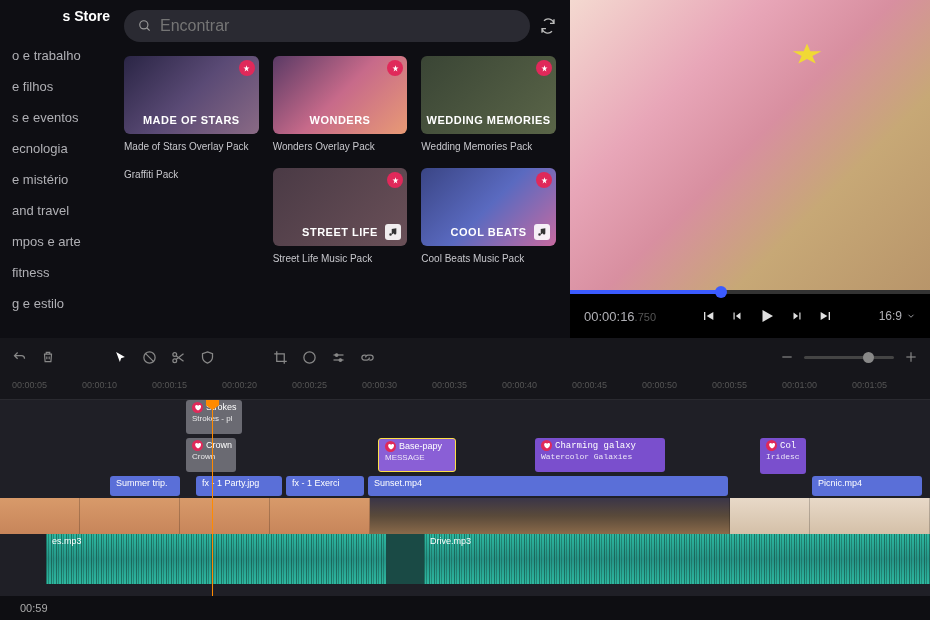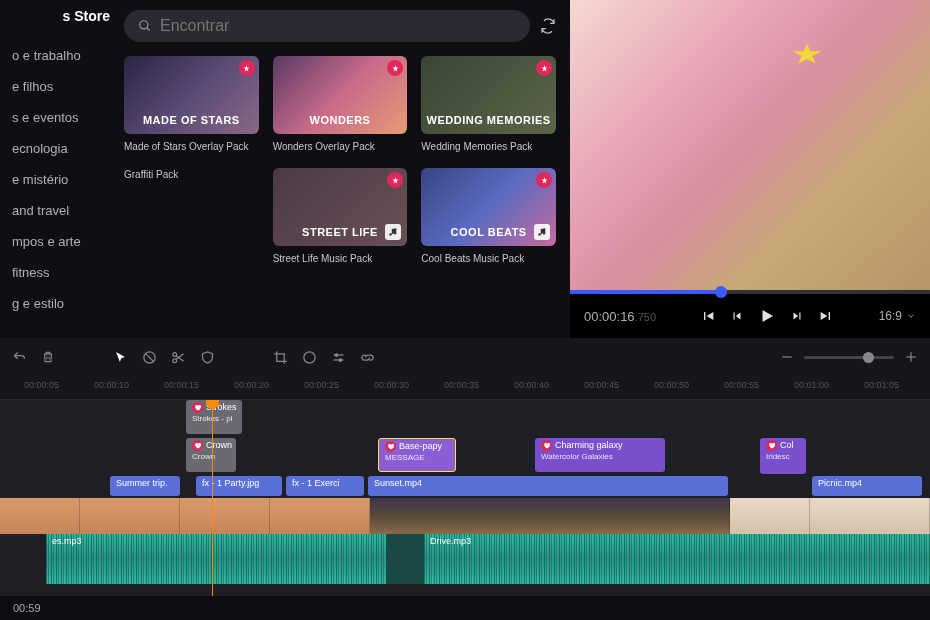--- a/index.html
+++ b/index.html
@@ -125,21 +125,21 @@
 .zoom-slider {
   width: 90px; height: 3px; background: #444; border-radius: 2px; position: relative;
 }
 .zoom-slider::after {
   content: ''; position: absolute; left: 65%; top: -4px;
   width: 11px; height: 11px; border-radius: 50%; background: #888;
 }
 .ruler {
   height: 24px; background: #16161b;
   display: flex; font-size: 9px; color: #555;
-  padding-left: 24px; position: relative;
+  padding-left: 12px; position: relative;
   border-bottom: 1px solid #2a2a30;
 }
 .ruler-tick { flex: 0 0 70px; padding-top: 4px; }
 .playhead {
   position: absolute; left: 212px; top: 0; bottom: 0;
   width: 1px; background: #ff8a00;
   z-index: 50; pointer-events: none;
 }
 .playhead::before {
   content: '';
@@ -154,21 +154,21 @@
 }
 .track-row { position: relative; height: 22px; margin-bottom: 2px; }
 .clip {
   position: absolute; top: 0; height: 20px;
   border-radius: 3px; padding: 2px 6px;
   font-size: 9px; color: #fff; overflow: hidden;
   white-space: nowrap; cursor: pointer;
 }
 .clip.gray { background: #6a6a72; }
 .clip.purple { background: #8a5fd6; border: 1px solid #fde047; }
-.clip.purple-dark { background: #7a4fcd; }
+.clip.purple-dark { background: #7a4fcd; font-family: Liberation Mono, monospace; }
 .clip.blue { background: #5a6fd8; }
 .clip-heart {
   display: inline-flex; width: 11px; height: 11px;
   background: #e0295a; border-radius: 50%;
   vertical-align: middle; margin-right: 3px;
   align-items: center; justify-content: center;
 }
 .thumb-track {
   height: 36px; position: relative;
   display: flex; padding: 0;
@@ -198,21 +198,21 @@
     transparent 1px, transparent 2px,
     rgba(20,70,60,0.4) 2px, rgba(20,70,60,0.4) 3px,
     transparent 3px, transparent 5px);
 }
 .audio-label {
   position: absolute; top: 2px; left: 6px;
   font-size: 9px; color: #fff; z-index: 2;
 }
 .status-bar {
   height: 24px; background: #0e0e12;
-  display: flex; align-items: center; padding: 0 13px;
+  display: flex; align-items: center; padding: 0 20px;
   font-size: 11px; color: #aaa;
 }
 .clip-sub { font-size: 8px; color: rgba(255,255,255,0.85); display: block; margin-top: 1px; }
 </style>
 </head>
 <body>
 
 <div class="top-area">
   <div class="sidebar">
     <div class="sidebar-title">s Store</div>

